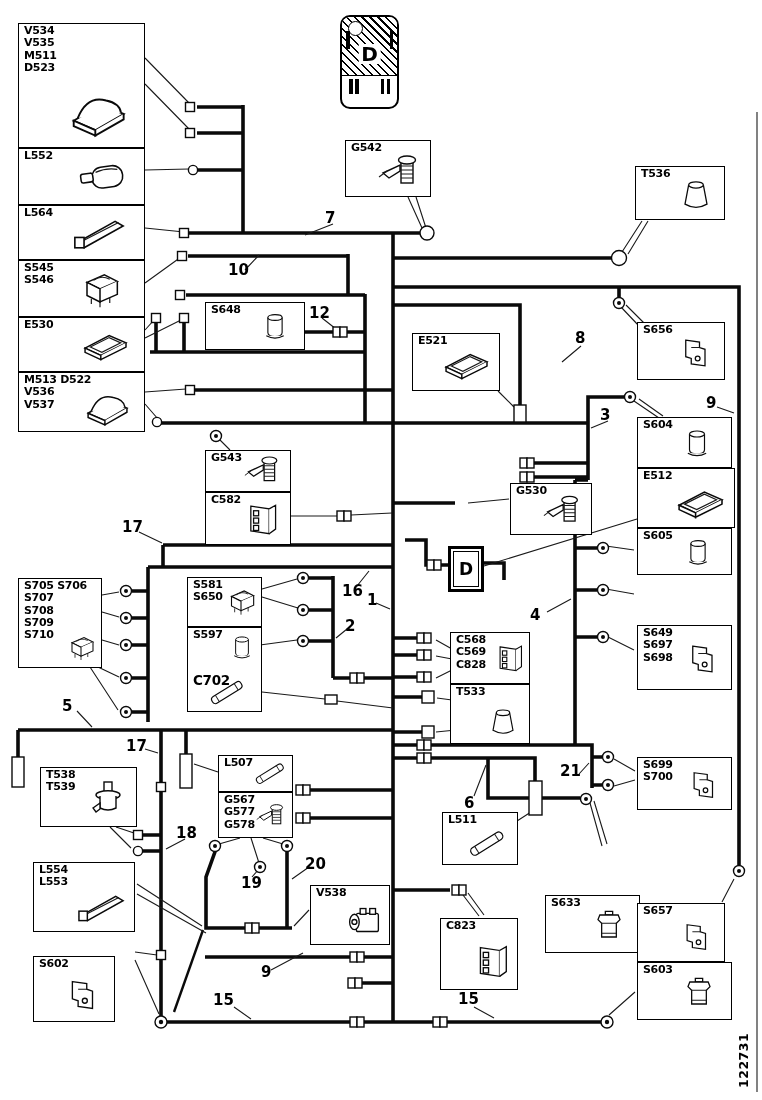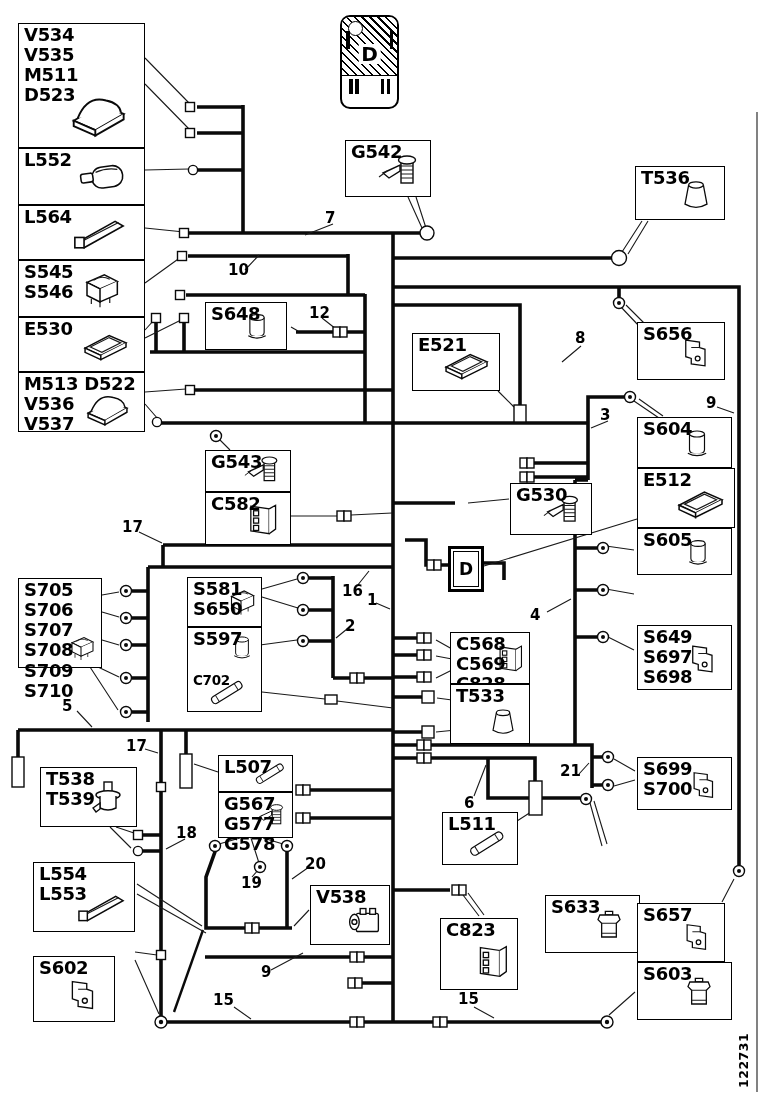--- a/index.html
+++ b/index.html
@@ -5,21 +5,21 @@
   html,body{margin:0;padding:0;background:#fff;}
   #stage{position:relative;width:762px;height:1100px;background:#ffffff;overflow:hidden;
          font-family:"DejaVu Sans",sans-serif;color:#000;}
   #wires{position:absolute;left:0;top:0;z-index:1;}
   .w3{stroke:#0a0a0a;stroke-width:3.6;fill:none;}
   .w2{stroke:#0a0a0a;stroke-width:2.4;fill:none;}
   .w1{stroke:#1a1a1a;stroke-width:1.1;fill:none;}
   .cn{stroke:#0a0a0a;stroke-width:1.4;fill:#fff;}
   .cnf{fill:#0a0a0a;stroke:none;}
   .cbox{position:absolute;border:1.6px solid #000;background:#fff;z-index:2;box-sizing:border-box;}
-  .clabel{position:absolute;top:1px;left:5px;font-size:18px;font-weight:600;letter-spacing:-0.3px;
+  .clabel{position:absolute;top:1px;left:5px;font-size:11px;font-weight:600;letter-spacing:-0.3px;
           line-height:1.12;white-space:pre-line;z-index:3;}
   .clabel2{position:absolute;font-size:13.5px;font-weight:600;letter-spacing:-0.3px;line-height:1.12;z-index:3;}
   .cicon{position:absolute;right:2px;bottom:2px;width:46px;height:38px;z-index:2;}
   .callout{position:absolute;font-size:15px;font-weight:600;z-index:4;}
   .dmarker{position:absolute;left:340px;top:15px;width:55px;height:90px;border:2.2px solid #000;
            border-radius:10px;background:#fff;z-index:2;overflow:hidden;}
   .dmarker .hatch{position:absolute;left:0;top:0;right:0;height:58px;border-bottom:1.6px solid #000;
            background:repeating-linear-gradient(45deg,#fff 0 4px,#000 4px 5.6px);}
   .dmarker .dcirc{position:absolute;left:6px;top:4px;width:13px;height:13px;border-radius:50%;
            background:#fff;border:1.4px solid #000;}
@@ -451,21 +451,21 @@
   <svg class="cicon" style="width:70px;height:42px;right:2px;bottom:2px;">
         <use href="#i-dome"></use>
       </svg>
 </div>
 <div class="cbox" style="left:345px;top:140px;width:86px;height:57px;">
   <span class="clabel">G542</span>
   <svg class="cicon" style="width:48px;height:44px;right:4px;bottom:2px;">
         <use href="#i-bolt"></use>
       </svg>
 </div>
-<div class="cbox" style="left:205px;top:302px;width:82px;height:48px;text-decoration:underline;">
+<div class="cbox" style="left:205px;top:302px;width:100px;height:48px;text-decoration:underline;">
   <span class="clabel">S648</span>
   <svg class="cicon" style="width:38px;height:40px;right:10px;bottom:2px;">
         <use href="#i-cyl"></use>
       </svg>
 </div>
 <div class="cbox" style="left:412px;top:333px;width:88px;height:58px;">
   <span class="clabel">E521</span>
   <svg class="cicon" style="width:58px;height:42px;right:4px;bottom:4px;">
         <use href="#i-flat"></use>
       </svg>

